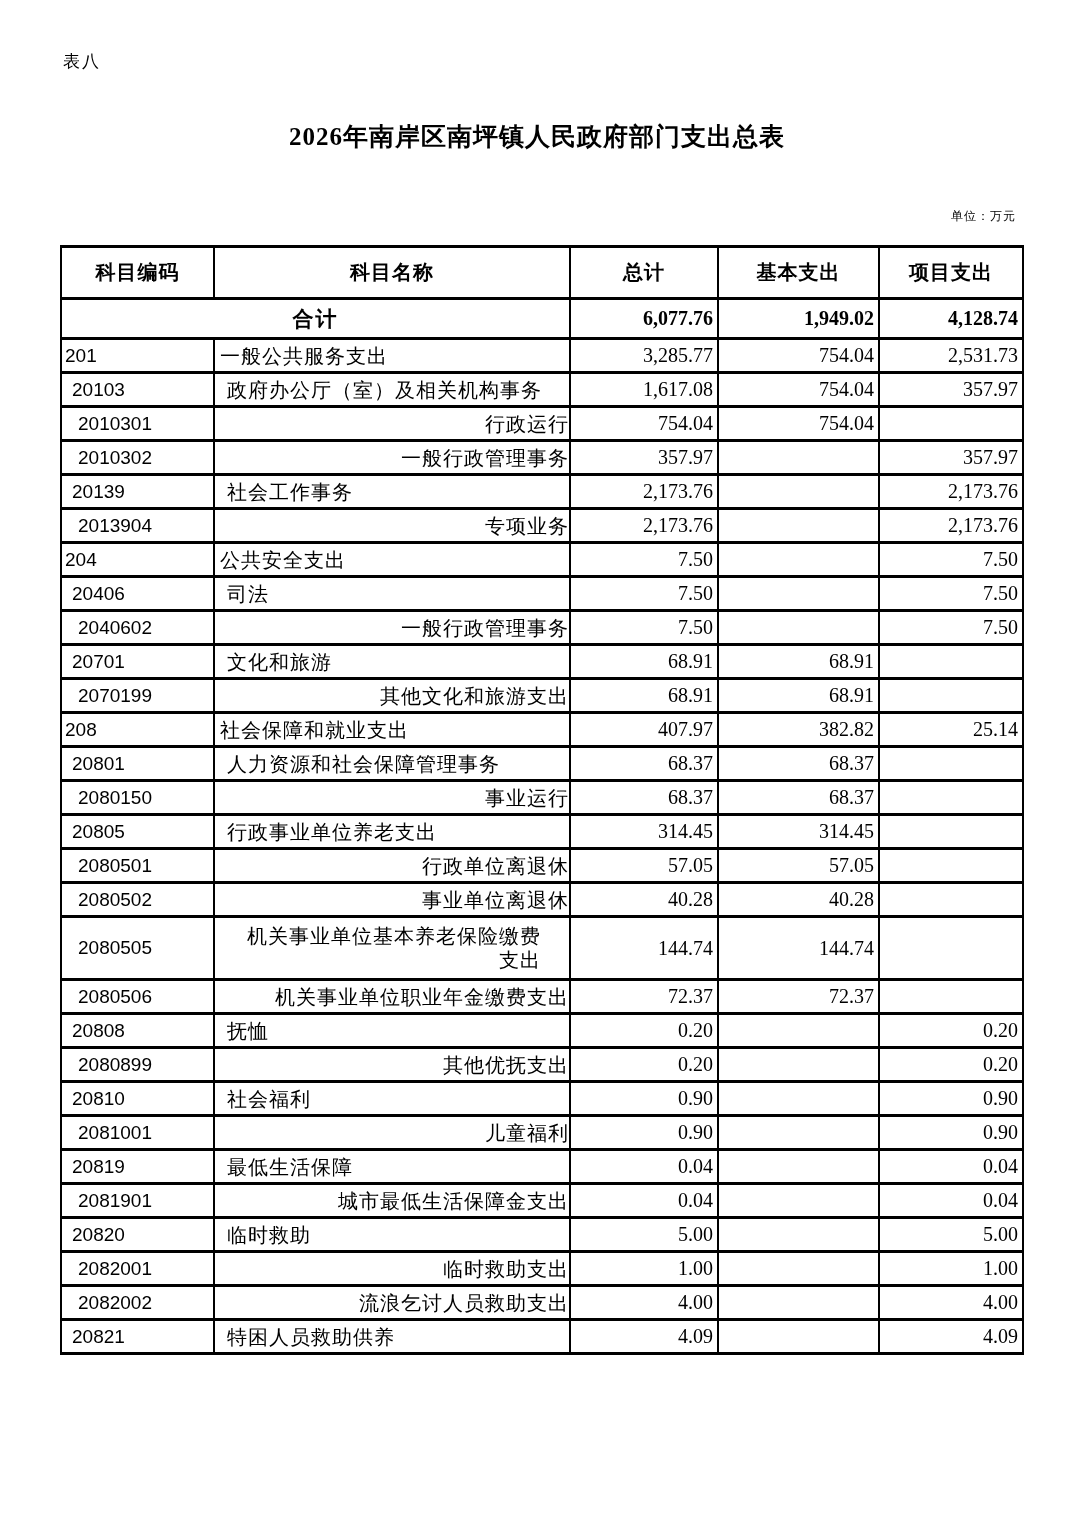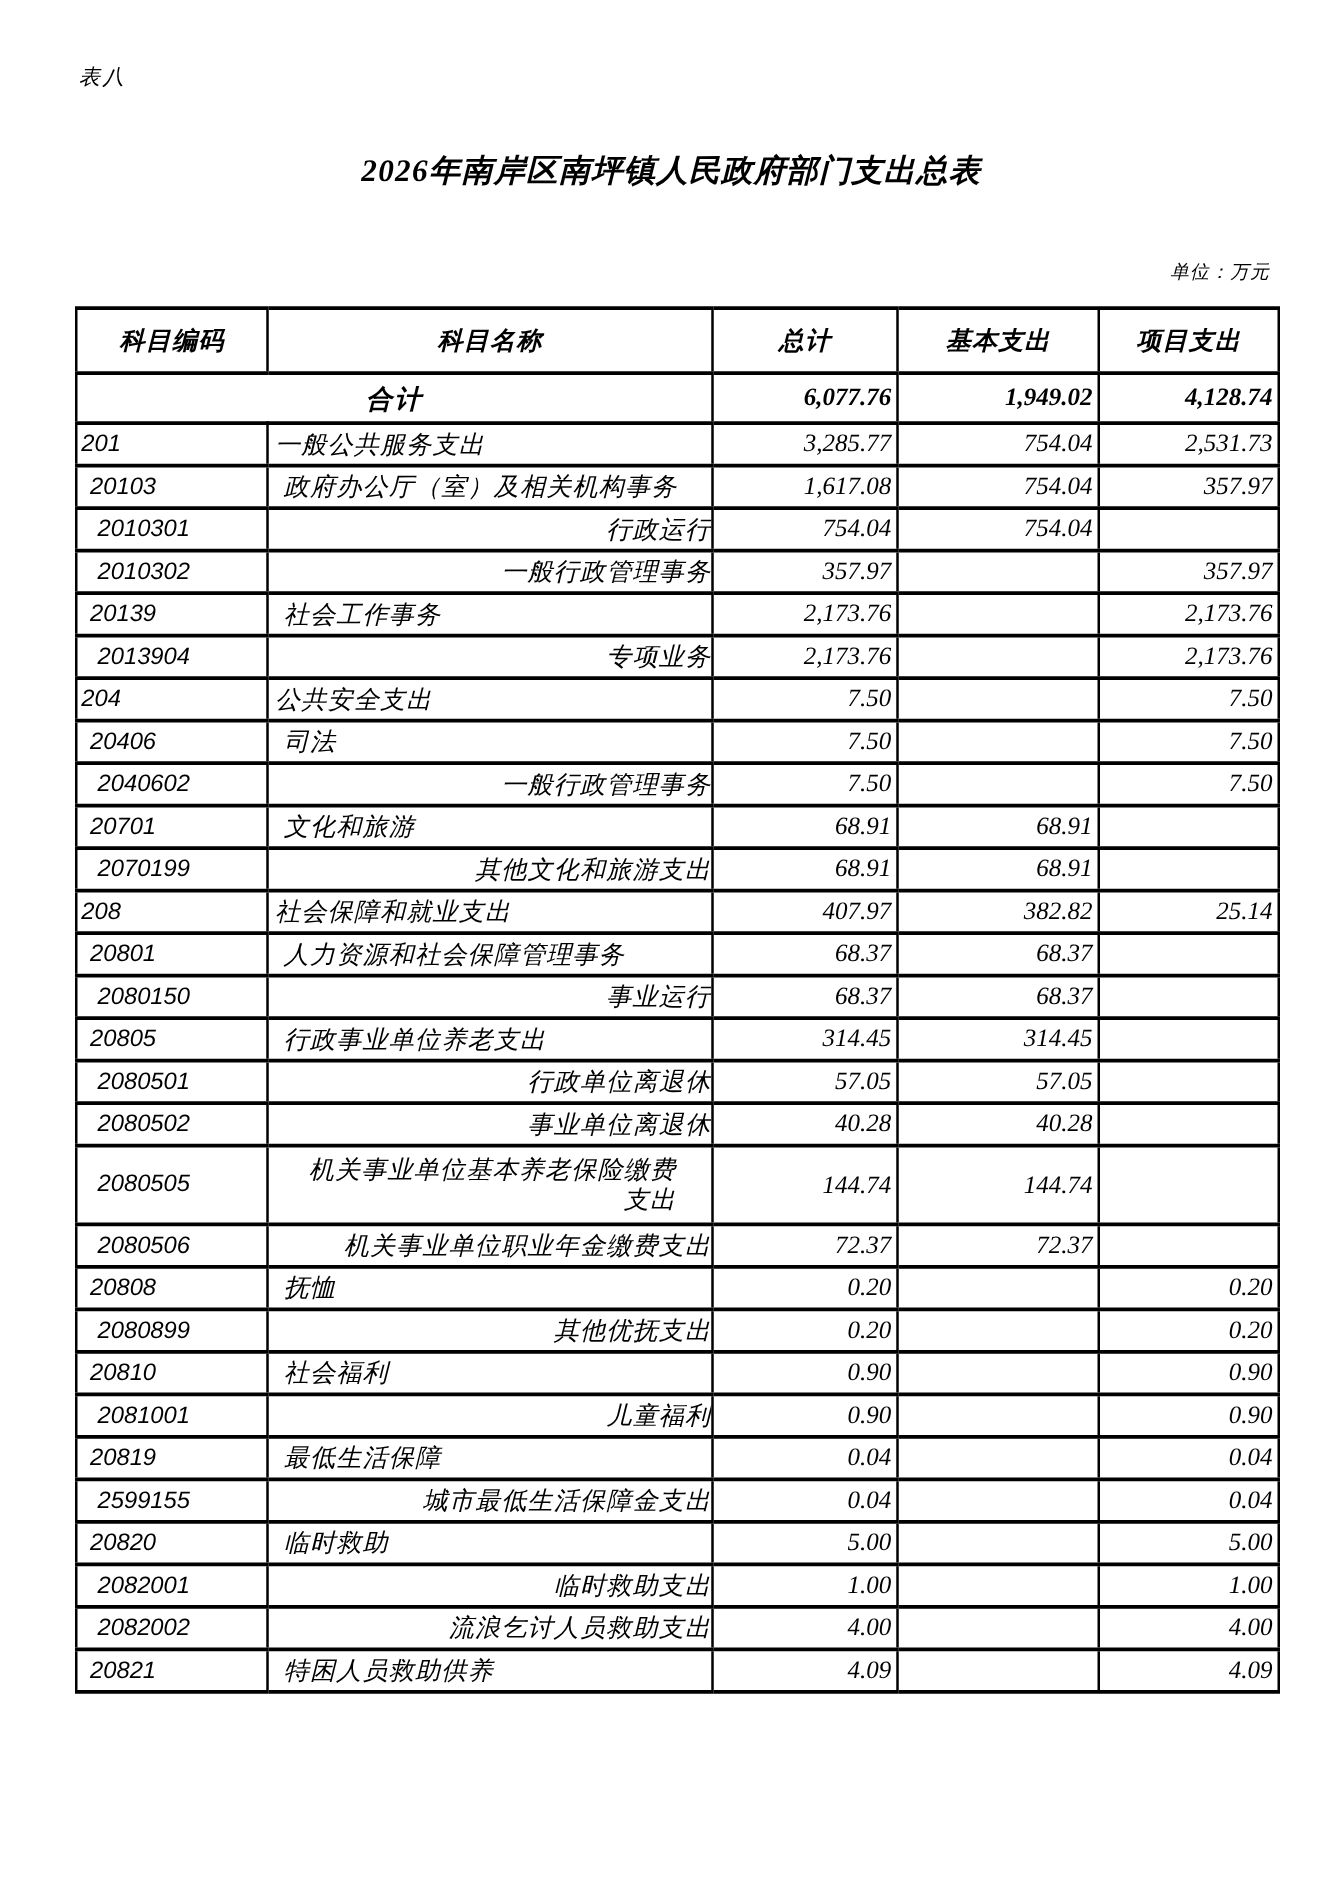--- a/index.html
+++ b/index.html
@@ -8,21 +8,20 @@
     background: #ffffff;
     color: #000000;
     font-family: "Liberation Serif", "DejaVu Serif", serif;
   }
   .page {
     position: relative;
     width: 1074px;
     height: 1520px;
     background: #ffffff;
     overflow: hidden;
-    font-style: italic;
   }
   .corner-label {
     position: absolute;
     left: 63px;
     top: 50px;
     font-size: 17px;
     letter-spacing: 2px;
   }
   .doc-title {
     position: absolute;
@@ -32,21 +31,21 @@
     margin: 0;
     text-align: center;
     font-size: 25px;
     font-weight: bold;
     letter-spacing: 1px;
   }
   .unit-note {
     position: absolute;
     top: 208px;
     right: 58px;
-    font-size: 15px;
+    font-size: 12px;
     letter-spacing: 1px;
     margin-left: 40px;
   }
   table.budget {
     position: absolute;
     left: 60px;
     top: 245px;
     width: 962px;
     border-collapse: collapse;
     table-layout: fixed;
@@ -304,21 +303,21 @@
           <td class="num">0.90</td>
         </tr>
         <tr class="lvl2">
           <td class="code">20819</td>
           <td class="name">最低生活保障</td>
           <td class="num">0.04</td>
           <td class="num"></td>
           <td class="num">0.04</td>
         </tr>
         <tr class="lvl3">
-          <td class="code">2599155</td>
+          <td class="code">2081901</td>
           <td class="name">城市最低生活保障金支出</td>
           <td class="num">0.04</td>
           <td class="num"></td>
           <td class="num">0.04</td>
         </tr>
         <tr class="lvl2">
           <td class="code">20820</td>
           <td class="name">临时救助</td>
           <td class="num">5.00</td>
           <td class="num"></td>

